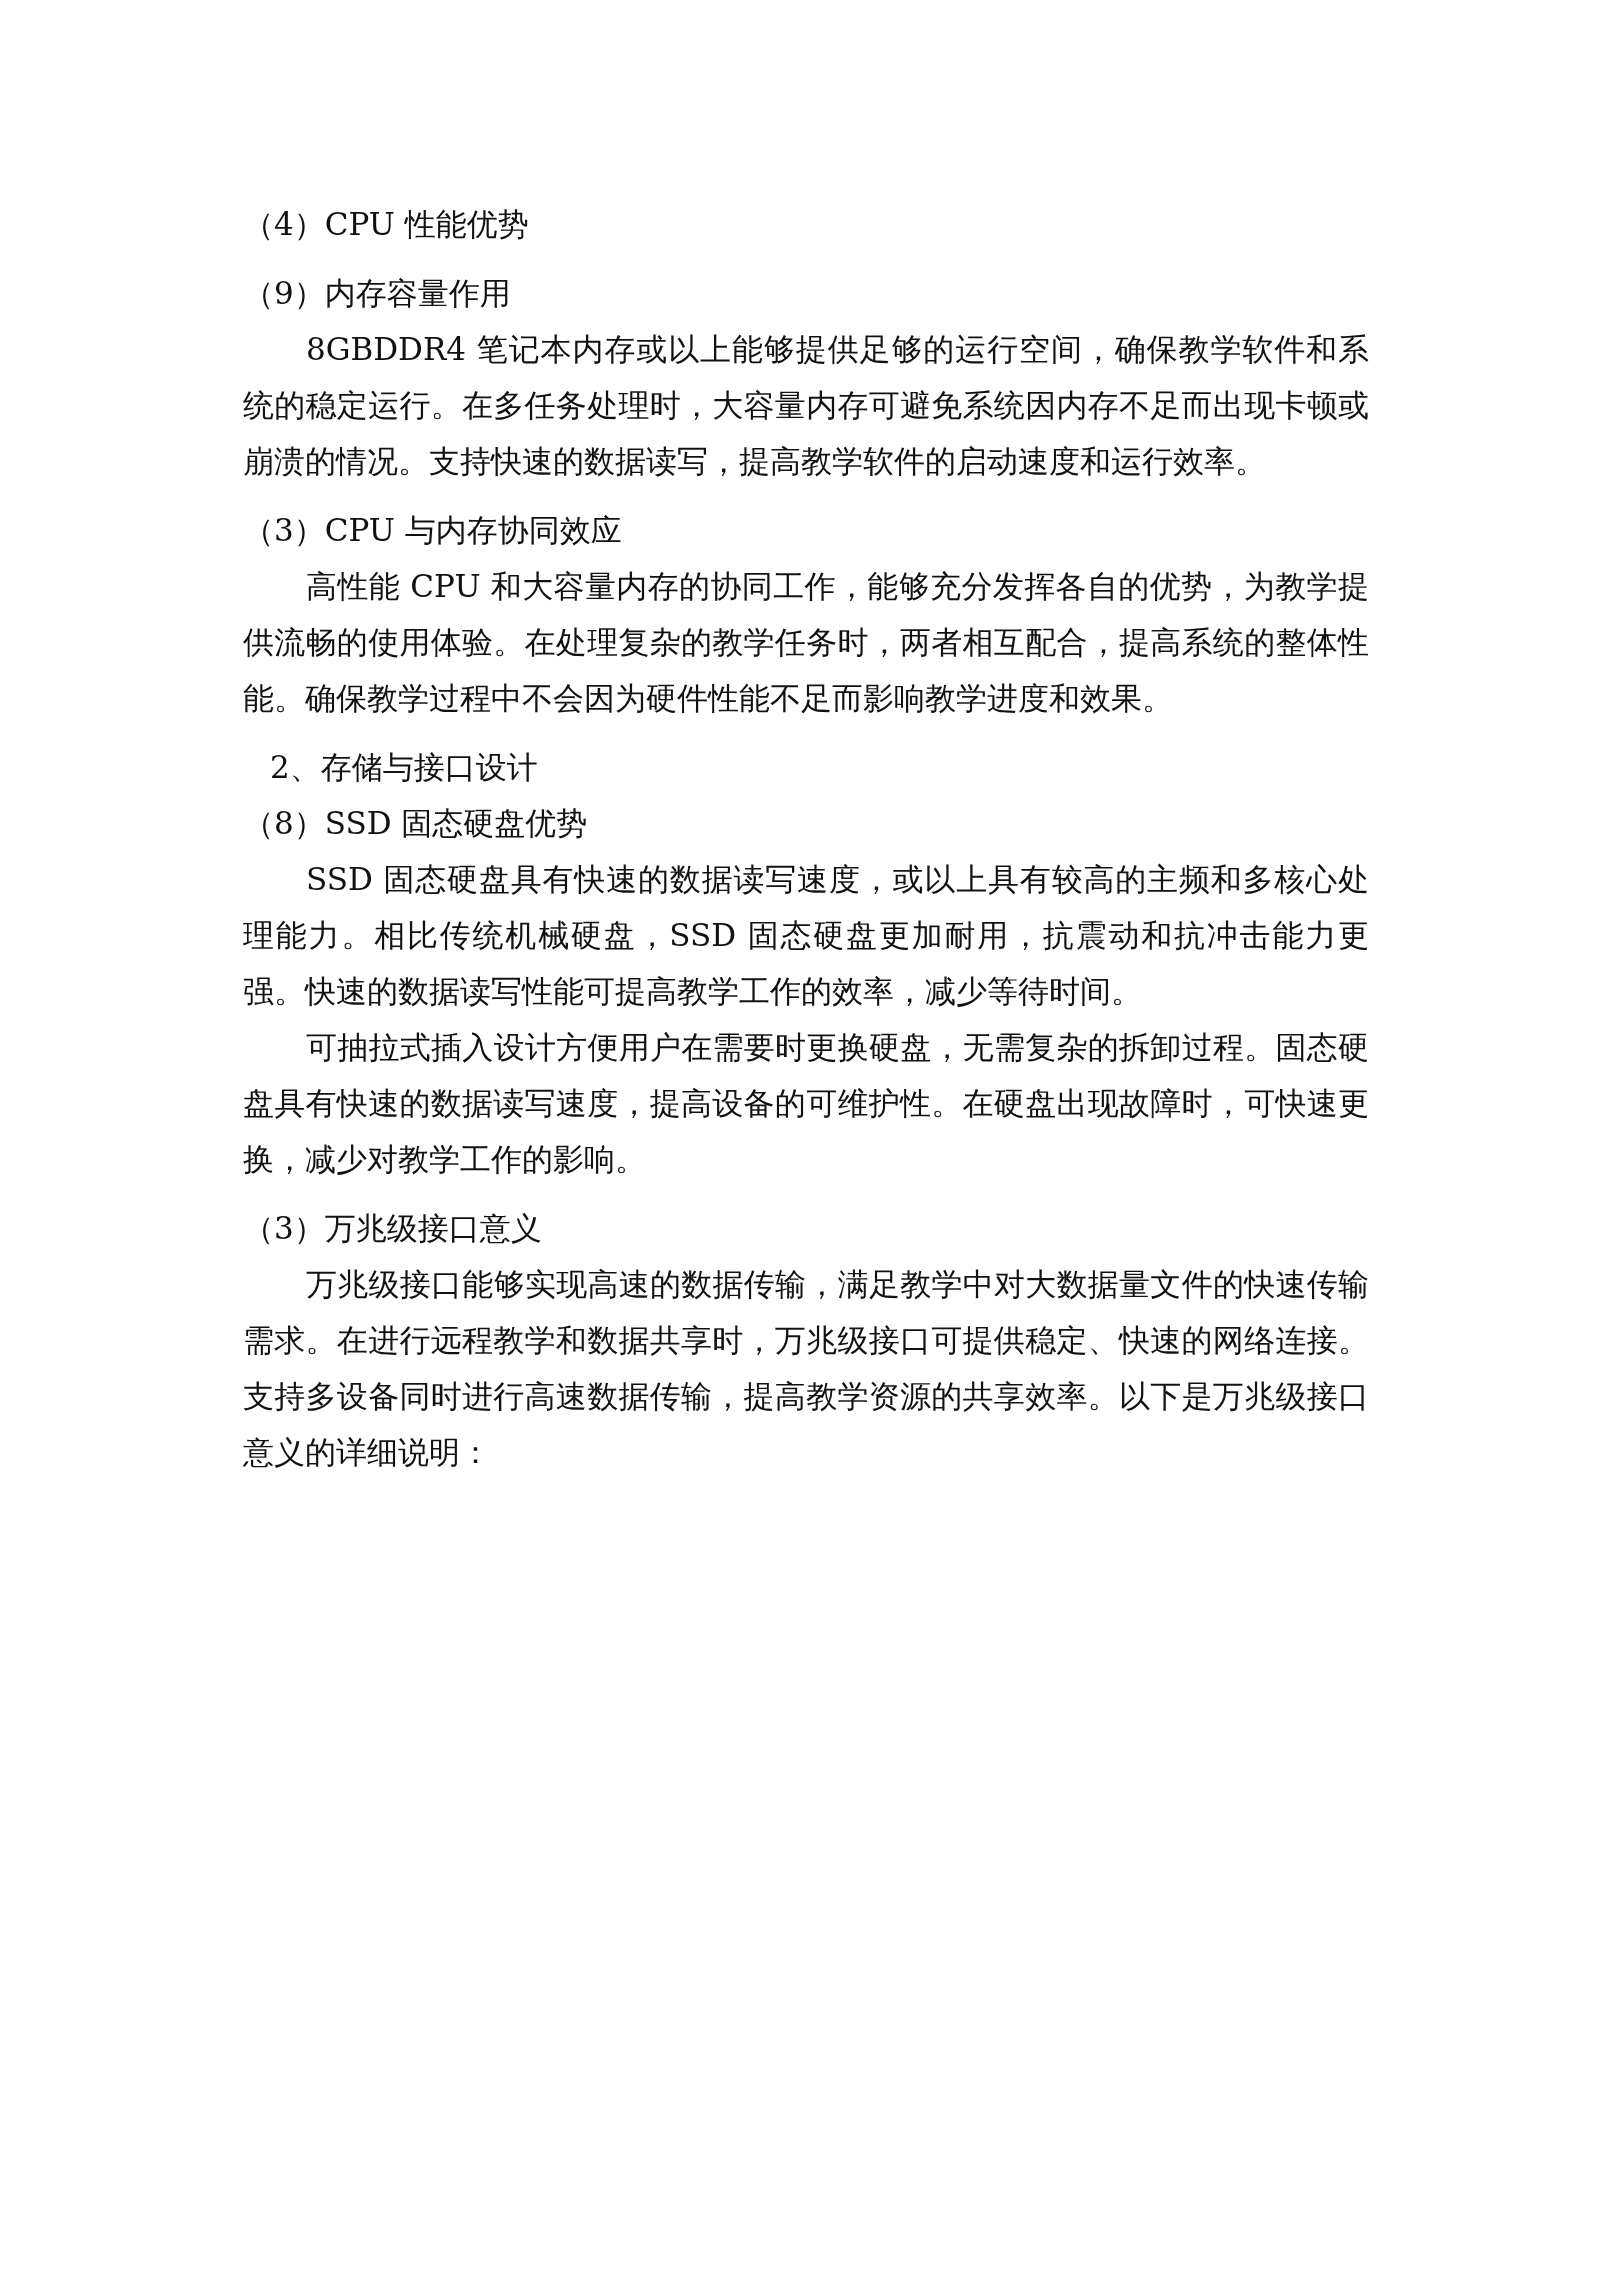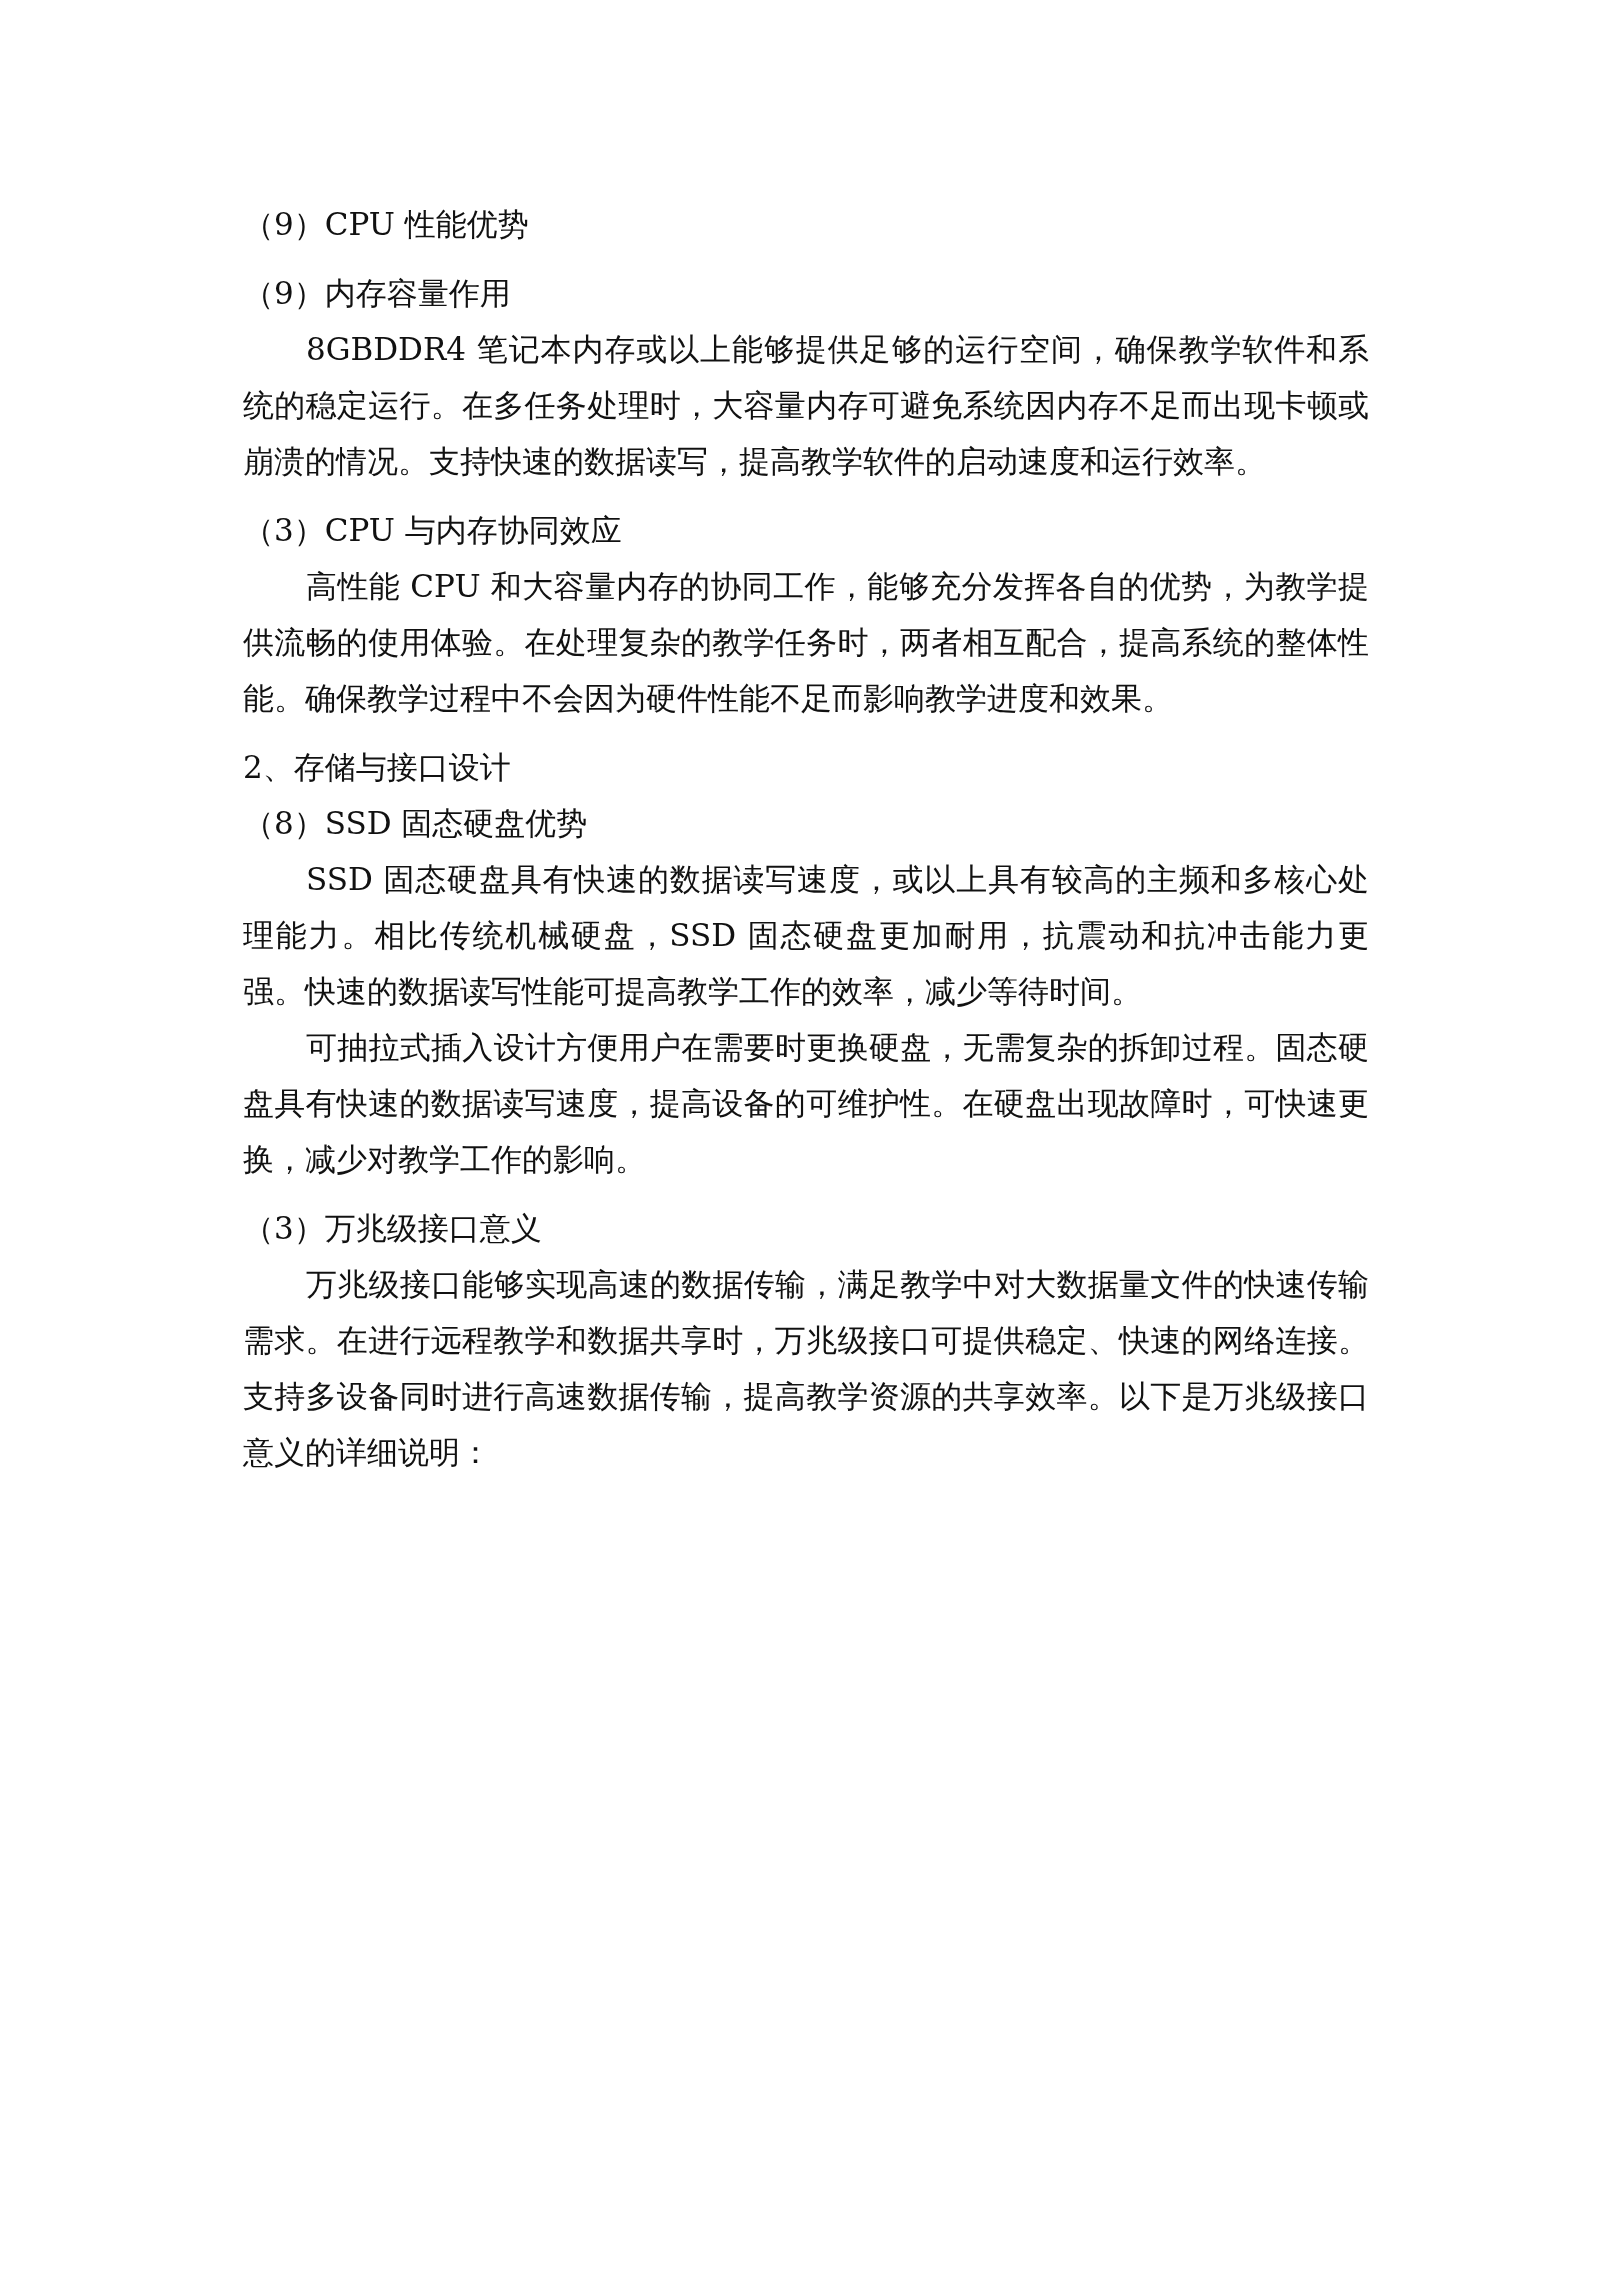--- a/index.html
+++ b/index.html
@@ -10,35 +10,35 @@
       top: 196px;
       width: 1126px;
       font-family: "DejaVu Serif", "Liberation Serif", serif;
       color: #111111;
       font-size: 31px;
       line-height: 56px;
     }
     .heading { margin: 0; padding: 0; white-space: nowrap; }
     .sub-heading { margin-top: 13px; }
     .sub-heading.first { margin-top: 0; }
-    .section-heading { margin-top: 13px; }
+    .section-heading { margin-top: 13px; margin-left: 27px; }
     .section-heading + .sub-heading { margin-top: 0; }
     .para {
       margin: 0; padding: 0;
       text-indent: 63px;
       text-align: justify;
       text-justify: inter-ideograph;
       word-break: break-all;
     }
   </style>
 </head>
 <body>
 
 <div class="page">
-  <div class="heading sub-heading first">（9）CPU 性能优势</div>
+  <div class="heading sub-heading first">（4）CPU 性能优势</div>
 
   <div class="heading sub-heading">（9）内存容量作用</div>
   <p class="para">8GBDDR4 笔记本内存或以上能够提供足够的运行空间，确保教学软件和系统的稳定运行。在多任务处理时，大容量内存可避免系统因内存不足而出现卡顿或崩溃的情况。支持快速的数据读写，提高教学软件的启动速度和运行效率。</p>
 
   <div class="heading sub-heading">（3）CPU 与内存协同效应</div>
   <p class="para">高性能 CPU 和大容量内存的协同工作，能够充分发挥各自的优势，为教学提供流畅的使用体验。在处理复杂的教学任务时，两者相互配合，提高系统的整体性能。确保教学过程中不会因为硬件性能不足而影响教学进度和效果。</p>
 
   <div class="heading section-heading">2、存储与接口设计</div>
 
   <div class="heading sub-heading">（8）SSD 固态硬盘优势</div>

